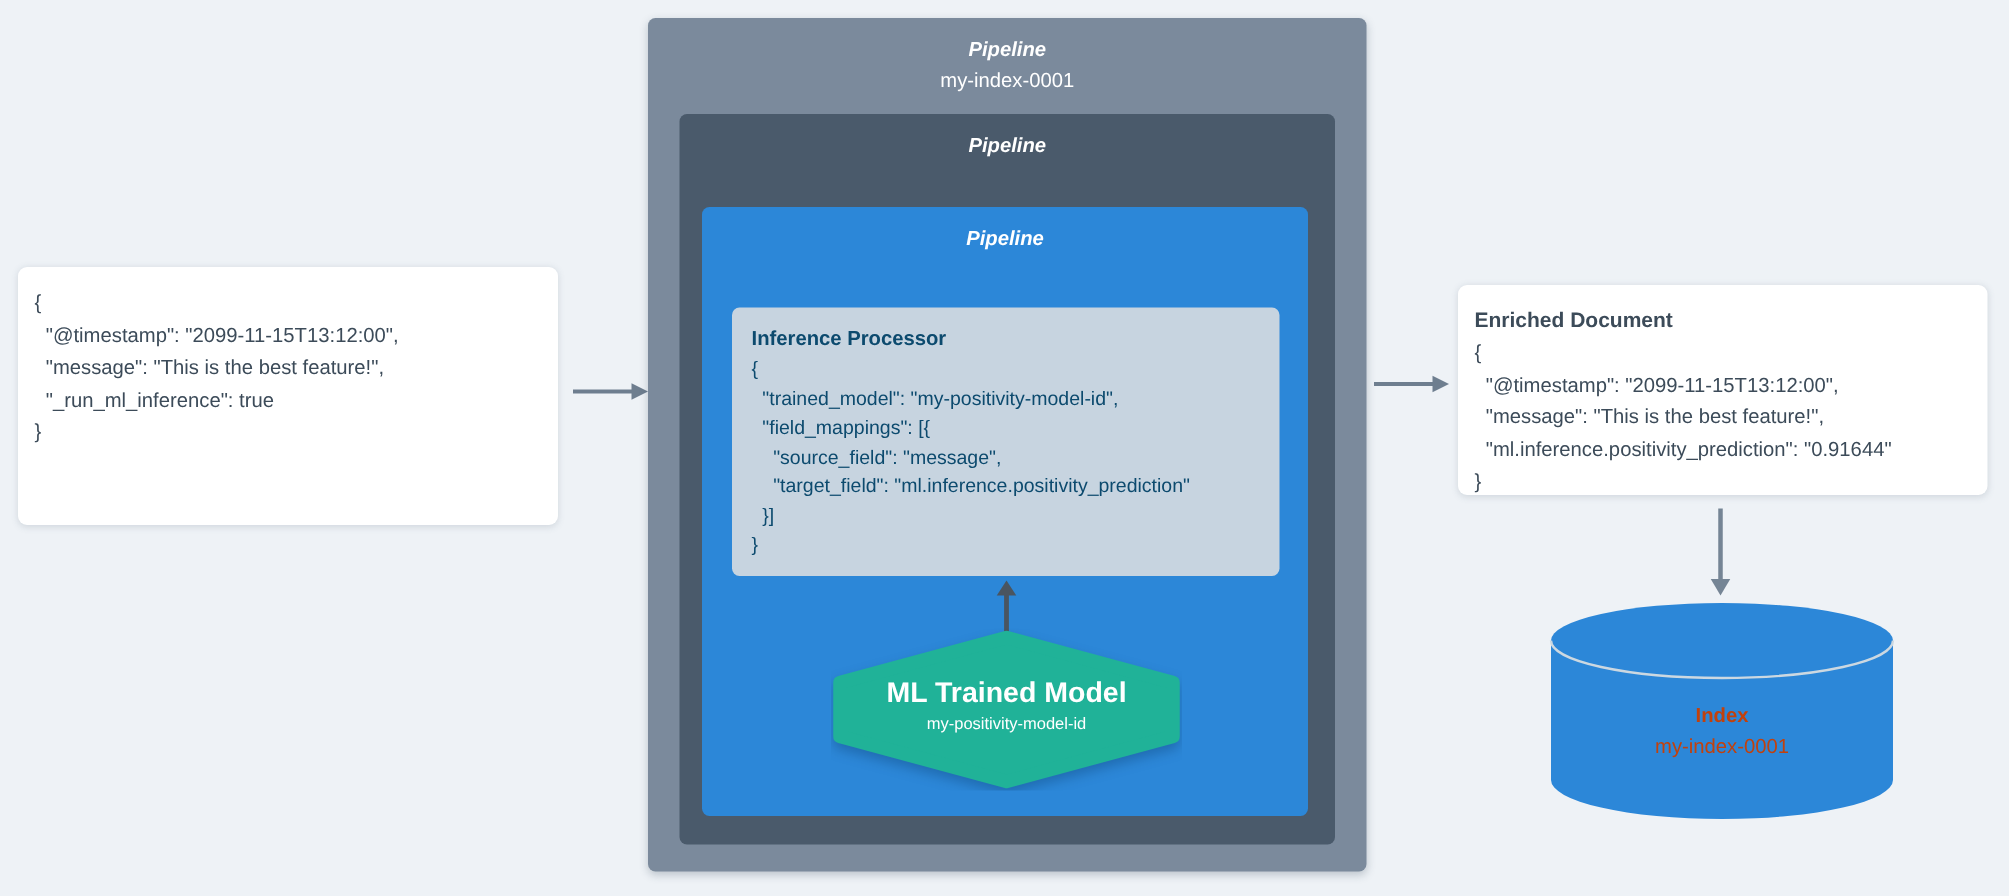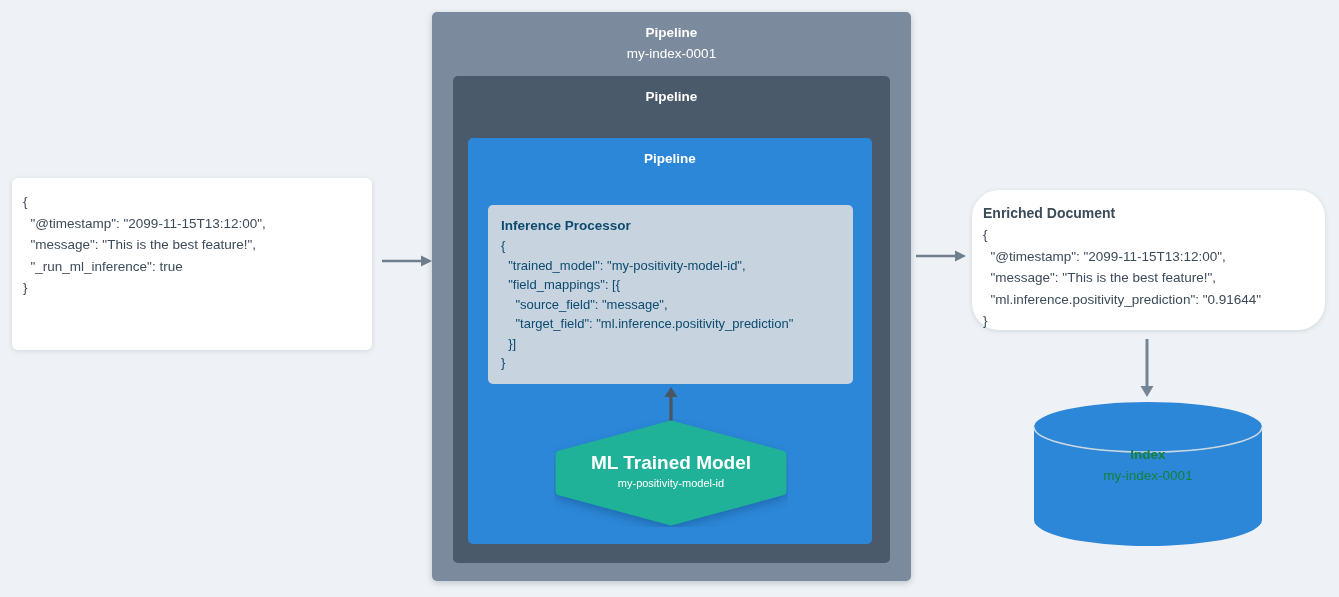--- a/index.html
+++ b/index.html
@@ -28,39 +28,40 @@
     font-weight: bold;
     line-height: 21px;
     white-space: pre;
   }
   .code-line {
     font-size: 13.5px;
     line-height: 21.5px;
     white-space: pre;
   }
   .doc-card      { left: 12px;  top: 178px; width: 360px; height: 172px; }
-  .enriched-card { left: 972px; top: 190px; width: 353px; height: 140px; border-radius: 27px; }
+  .enriched-card { left: 972px; top: 190px; width: 353px; height: 140px; }
 
   
   .pipeline-box {
     position: absolute;
     border-radius: 5px;
     color: #ffffff;
   }
   .outer-box { left: 432px; top: 12px; width: 479px; height: 569px; background: #7b8a9c;
                box-shadow: 0 2px 6px rgba(40,60,80,0.25); }
   .inner-box { left: 21px;  top: 64px; width: 437px; height: 487px; background: #4a5a6b; }
   .blue-box  { left: 15px;  top: 62px; width: 404px; height: 406px; background: #2c87d8; }
 
   .box-title {
     margin-top: 11px;
     text-align: center;
     font-size: 13.5px;
     font-weight: bold;
     line-height: 20px;
+    font-style: italic;
   }
   .box-subtitle {
     text-align: center;
     font-size: 13.5px;
     line-height: 21px;
   }
 
   
   .processor-box {
     position: absolute;
@@ -106,22 +107,22 @@
 
   
   .cylinder-wrap { position: absolute; left: 1032px; top: 400px; width: 232px; height: 148px; }
   .cylinder-label {
     position: absolute;
     left: 0; top: 44px;
     width: 232px; height: 86px;
     display: flex;
     flex-direction: column;
     align-items: center;
-    justify-content: flex-start;
-    color: #15803d;
+    justify-content: center;
+    color: #c2410c;
     text-align: center;
   }
   .cylinder-title    { font-size: 13.5px; font-weight: bold; line-height: 21px; }
   .cylinder-subtitle { font-size: 13.5px; line-height: 21px; }
 </style>
 </head>
 <body>
 
 <div class="canvas">
 

